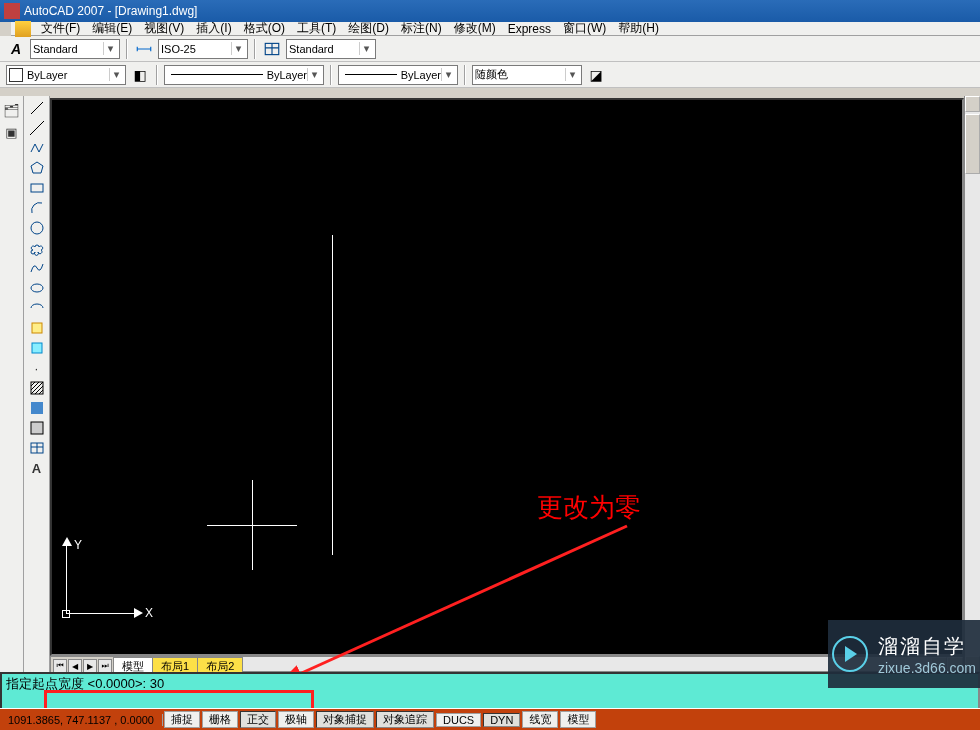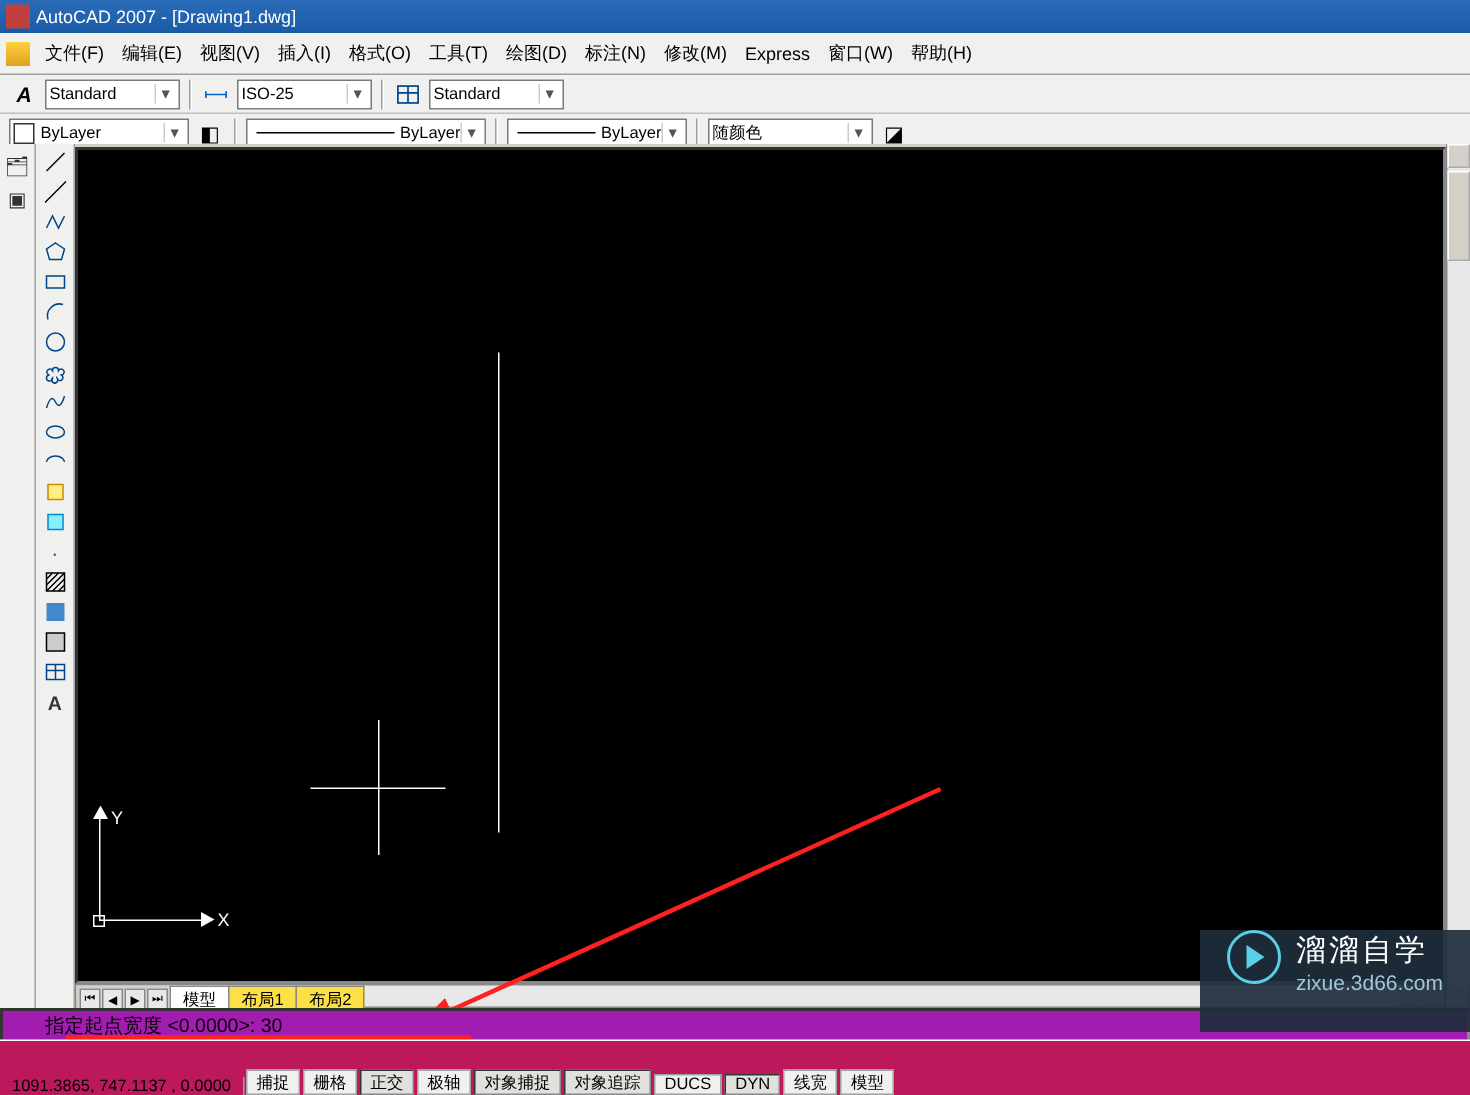--- a/index.html
+++ b/index.html
@@ -2,21 +2,21 @@
 <html><head>
 <meta charset="utf-8">
 <style>
 * { margin: 0; padding: 0; box-sizing: border-box; font-family: "Microsoft YaHei", SimSun, Arial, sans-serif; }
 body { width: 980px; height: 730px; background: #d4d0c8; position: relative; overflow: hidden; font-size: 12px; }
 
 .titlebar { height: 22px; background: linear-gradient(#2a6cb8, #1a5ba8); color: #fff; display: flex; align-items: center; padding: 0 4px; }
 .titlebar .app-icon { width: 16px; height: 16px; background: #c04040; margin-right: 4px; display: inline-block; }
 .titlebar .title { font-size: 12px; }
 
-.menubar { height: 28px; background: #f0f0ee; border-bottom: 1px solid #a0a0a0; display: flex; align-items: center; padding: 0 4px; }
+.menubar { height: 14px; background: #f0f0ee; border-bottom: 1px solid #a0a0a0; display: flex; align-items: center; padding: 0 4px; margin-left: 11px; }
 .menubar .menu-icon { width: 16px; height: 16px; background: linear-gradient(#ffd040,#e0a020); margin-right: 4px; }
 .menubar .menu-item { padding: 2px 6px; font-size: 12px; cursor: default; }
 
 .toolbar-row { height: 26px; background: #f0f0ee; border-bottom: 1px solid #c0c0c0; display: flex; align-items: center; padding: 2px 6px; gap: 4px; }
 .tb-icon { width: 20px; height: 20px; border: 1px solid transparent; display: flex; align-items: center; justify-content: center; font-size: 14px; }
 .tb-icon.a-symbol { font-style: italic; font-weight: bold; color: #000; }
 .tb-select { height: 20px; border: 1px solid #7a7a7a; background: #fff; display: flex; align-items: center; padding: 0 2px; font-size: 11px; position: relative; }
 .tb-select .dd { width: 14px; text-align: center; color: #555; border-left: 1px solid #ccc; margin-left: auto; }
 .tb-divider { width: 2px; height: 20px; border-left: 1px solid #a0a0a0; border-right: 1px solid #fff; margin: 0 2px; }
 .layer-sq { width: 14px; height: 14px; border: 1px solid #333; display: inline-block; margin-right: 4px; }
@@ -52,31 +52,31 @@
 
 .tabbar { height: 18px; background: #d4d0c8; display: flex; align-items: center; border-top: 1px solid #888; padding-left: 2px; }
 .tab-navbtn { width: 14px; height: 14px; border: 1px solid #888; background: #e8e8e8; display: flex; align-items: center; justify-content: center; font-size: 8px; margin-right: 1px; }
 .tab { padding: 1px 8px; border: 1px solid #888; border-bottom: none; background: #fff; font-size: 11px; margin-right: -1px; }
 .tab.inactive { background: #fde047; }
 
 .scrollbar-h { height: 16px; background: #e8e8e8; border: 1px solid #888; display: flex; }
 .sb-btn { width: 16px; height: 14px; background: #d4d0c8; border: 1px outset #fff; }
 .sb-track { flex: 1; }
 
-.cmdpanel { position: absolute; left: 0; right: 0; bottom: 20px; height: 38px; background: #a21caf; border: 2px inset #888; display: flex; flex-direction: column; font-family: SimSun, monospace; font-size: 13px; padding-left: 24px; }
+.cmdpanel { position: absolute; left: 0; right: 0; bottom: 20px; height: 38px; background: #5eead4; border: 2px inset #888; display: flex; flex-direction: column; font-family: SimSun, monospace; font-size: 13px; }
 .cmdpanel .cmd-hist { padding: 1px 4px; border-bottom: 0; }
 .cmdpanel .cmd-input-row { padding: 1px 4px; display: flex; }
 .red-box { position: absolute; left: 44px; bottom: 18px; width: 270px; height: 22px; border: 3px solid #ff2020; pointer-events: none; }
 
-.statusbar { position: absolute; left: 0; right: 0; bottom: 0; height: 37px; background: #be185d; border-top: 1px solid #fff; display: flex; align-items: flex-end; font-size: 11px; }
+.statusbar { position: absolute; left: 0; right: 0; bottom: 0; height: 22px; background: #c2410c; border-top: 1px solid #fff; display: flex; align-items: center; font-size: 11px; }
 .statusbar .coords { padding: 0 8px; border-right: 1px solid #a0a0a0; }
 .statusbar .stat-btn { padding: 0 6px; border: 1px solid #a0a0a0; margin: 0 1px; background: #f0f0ee; }
 .statusbar .stat-btn.active { border: 1px inset #888; background: #e0e0dc; }
 
-.watermark { position: absolute; right: 0; bottom: 42px; width: 180px; height: 68px; background: rgba(30,45,60,0.92); color: #fff; display: flex; justify-content: center; gap: 10px; }
+.watermark { position: absolute; right: 0; bottom: 42px; width: 152px; height: 68px; background: rgba(30,45,60,0.92); color: #fff; display: flex; align-items: center; justify-content: center; gap: 10px; }
 .watermark .play-icon { width: 36px; height: 36px; border: 2px solid #5ad0e8; border-radius: 50%; display: flex; align-items: center; justify-content: center; }
 .watermark .play-icon::after { content: ""; border-left: 12px solid #5ad0e8; border-top: 8px solid transparent; border-bottom: 8px solid transparent; margin-left: 3px; }
 .watermark .wm-text { display: flex; flex-direction: column; }
 .watermark .wm-big { font-size: 20px; letter-spacing: 2px; }
 .watermark .wm-small { font-size: 14px; color: #a0c8d8; }
 
 .right-scroll { width: 16px; background: #e8e8e8; border-left: 1px solid #888; display: flex; flex-direction: column; }
 .right-scroll .sb-btn-v { height: 16px; background: #d4d0c8; border: 1px outset #fff; }
 .right-scroll .sb-thumb { height: 60px; background: #d4d0c8; border: 1px outset #fff; margin-top: 2px; }
 </style>
@@ -264,20 +264,21 @@
       <div class="crosshair-h"></div>
       <div class="ucs-icon">
         <div class="y-axis"></div>
         <div class="y-arrow"></div>
         <div class="x-axis"></div>
         <div class="x-arrow"></div>
         <div class="origin-box"></div>
         <span class="y-label">Y</span>
         <span class="x-label">X</span>
       </div>
+      <div class="red-annotation">更改为零</div>
       <svg class="red-arrow-svg" width="420" height="170">
         <defs>
             <marker id="ah" markerWidth="10" markerHeight="10" refX="2" refY="3" orient="auto">
               <path d="M0,0 L0,6 L8,3 z" fill="#ff2020"></path>
             </marker>
           </defs>
         <line x1="340" y1="8" x2="8" y2="158" stroke="#ff2020" stroke-width="3" marker-end="url(#ah)"></line>
       </svg>
     </div>
     <div class="scrollbar-h">

